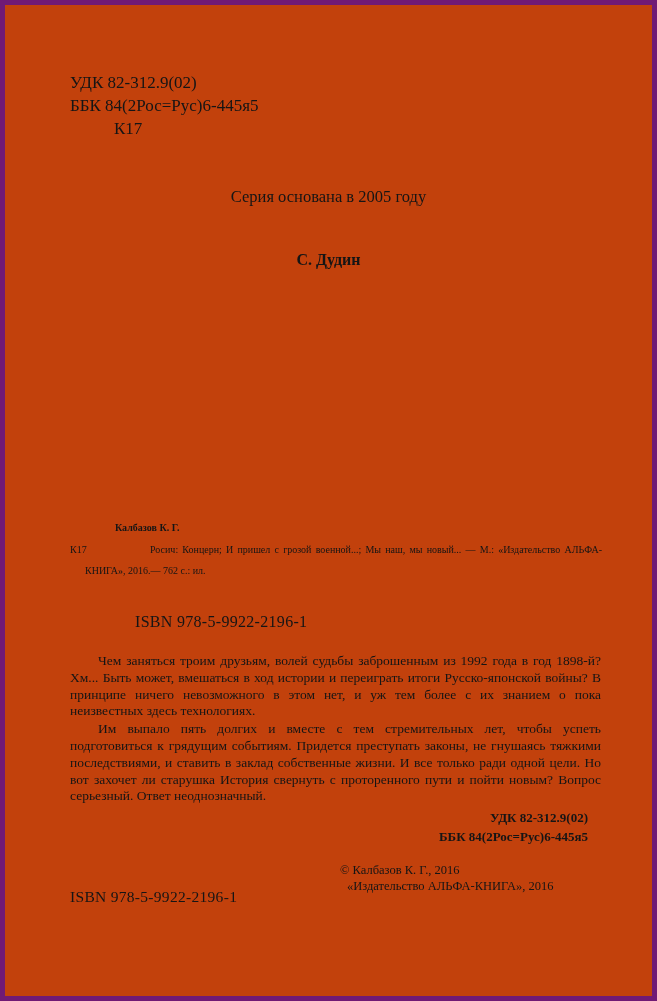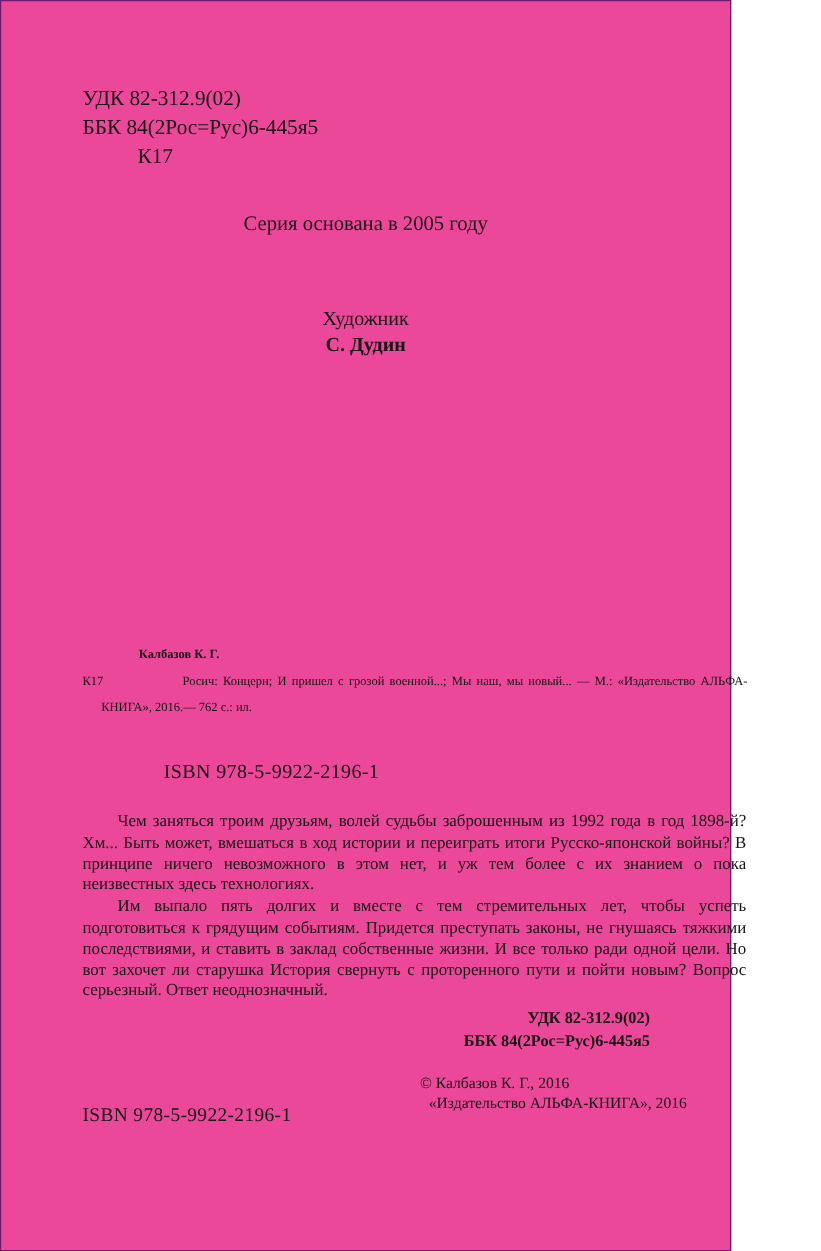--- a/index.html
+++ b/index.html
@@ -7,42 +7,42 @@
   body {
     width: 657px;
     height: 1001px;
     font-family: "Liberation Serif", "DejaVu Serif", serif;
     color: #151515;
     position: relative;
   }
   .page {
     position: absolute;
     left: 0; top: 0;
-    width: 585px;
+    width: 657px;
     height: 1001px;
-    background: #ec4899;
-    border: 1px solid #701a75;
+    background: #c2410c;
+    border: 5px solid #701a75;
   }
 
   
   .top-codes {
     position: absolute;
     left: 65px;
     top: 66px;
     font-size: 17px;
     line-height: 23px;
     white-space: nowrap;
   }
   .top-codes .k-code { margin-left: 44px; }
 
   
   .series-block {
     position: absolute;
     left: 0;
-    top: 166px;
+    top: 180px;
     width: 100%;
     text-align: center;
     font-size: 16.5px;
     line-height: 23px;
   }
 
   
   .artist-block {
     position: absolute;
     left: 0;
@@ -139,21 +139,20 @@
     <div>УДК 82-312.9(02)</div>
     <div>ББК 84(2Рос=Рус)6-445я5</div>
     <div class="k-code">К17</div>
   </div>
 
   <div class="series-block">
     <div>Серия основана в 2005 году</div>
   </div>
 
   <div class="artist-block">
-    <div>Художник</div>
     <div class="artist-name">С. Дудин</div>
   </div>
 
   <div class="bib-block">
     <div class="bib-author">Калбазов К. Г.</div>
     <div class="bib-entry">
       <span class="bib-code">К17</span>
       <div class="bib-text">Росич: Концерн; И пришел с грозой военной...; Мы наш, мы новый... — М.: «Издательство АЛЬФА-КНИГА», 2016.— 762 с.: ил.</div>
     </div>
   </div>

